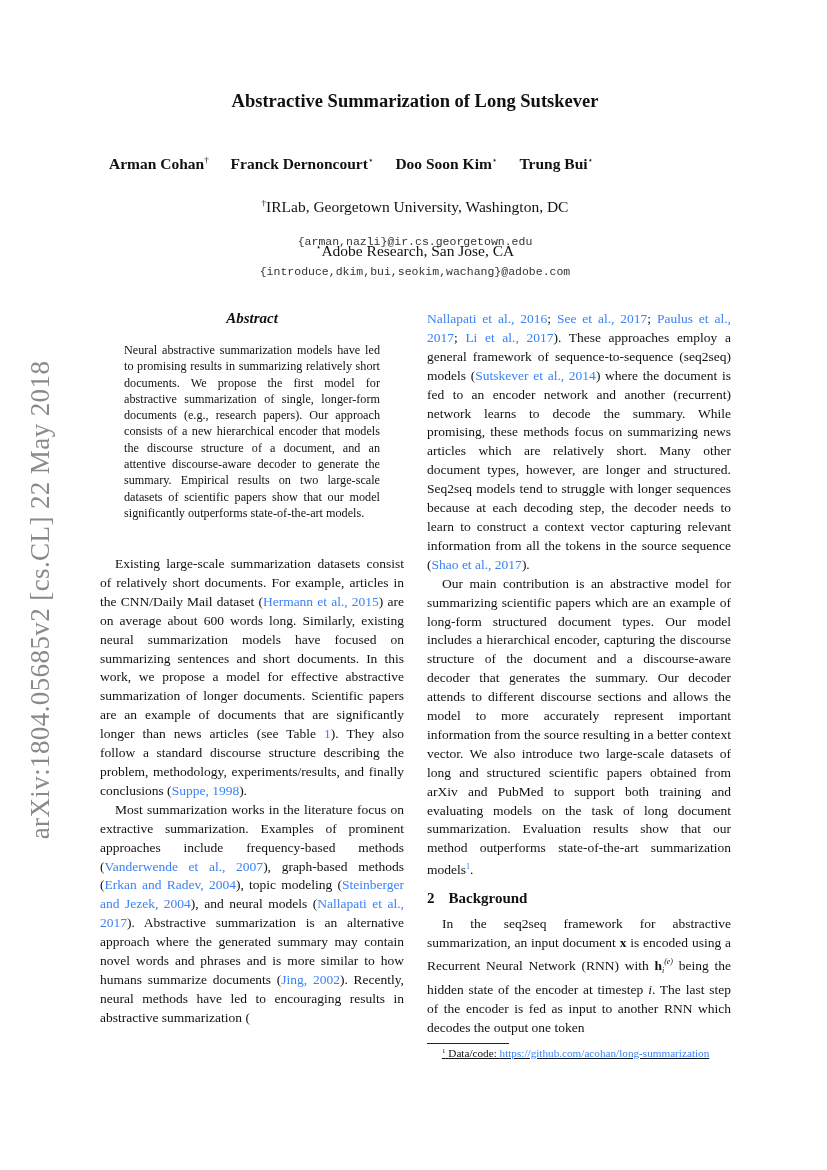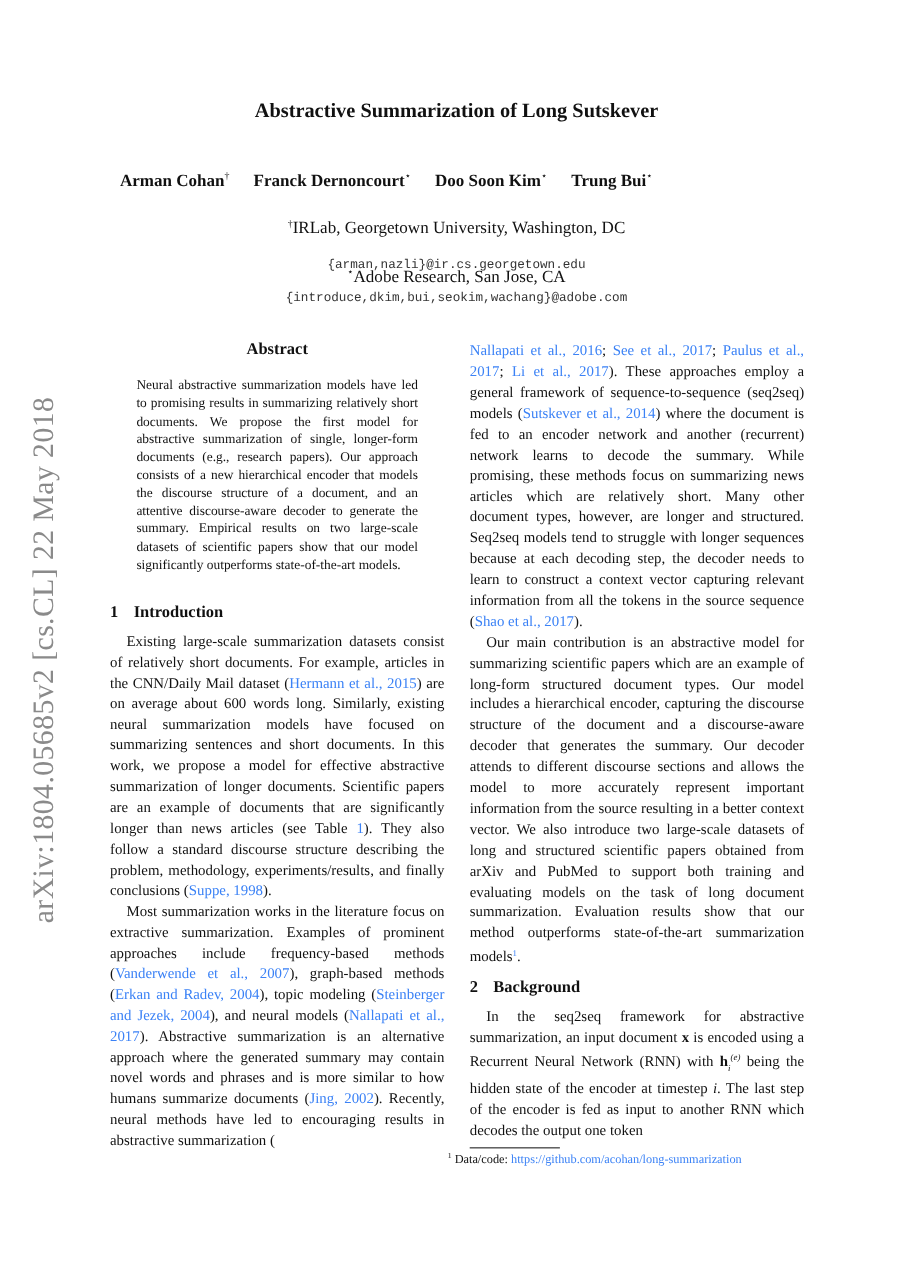--- a/index.html
+++ b/index.html
@@ -16,28 +16,28 @@
   .authors .a { margin: 0 9px; white-space: nowrap; }
   .authors sup { font-size: 9px; font-weight: normal; vertical-align: 6px; }
   .aff { position: absolute; left: 100px; width: 630px; text-align: center; font-size: 15.5px; }
   .aff sup { font-size: 9px; vertical-align: 6px; }
   .mail { position: absolute; left: 100px; width: 630px; text-align: center;
      font-family: "Liberation Mono", "DejaVu Sans Mono", monospace; font-size: 11.5px; color: #333; }
   .col { position: absolute; font-size: 13.5px; line-height: 18.9px; text-align: justify; }
   .col p { margin: 0; }
   .col .indent { text-indent: 15px; }
   .abs-head { position: absolute; top: 310px; left: 100px; width: 304px; text-align: center;
-     font-weight: bold; font-size: 15px; }
+     font-weight: bold; font-size: 15px; font-style: italic; }
   .abs-body { position: absolute; top: 342px; left: 124px; width: 256px;
      font-size: 12.2px; line-height: 16.3px; text-align: justify; }
   .sec-head { font-weight: bold; font-size: 15px; margin: 0; }
   .sec-head .num { margin-right: 14px; }
   .cite { color: #3b82f6; }
   .fn-rule { position: absolute; left: 427px; top: 1043px; width: 82px; height: 1px; background: #222; }
-  .footnote { position: absolute; left: 407px; top: 1047px; width: 310px; font-size: 11.2px; }
+  .footnote { position: absolute; left: 442px; top: 1047px; width: 310px; font-size: 11.2px; text-decoration: underline; }
   .footnote sup { font-size: 7px; vertical-align: 4px; }
   .mathb { font-weight: bold; }
   .mathi { font-style: italic; }
   sup.fn { font-size: 8px; vertical-align: 5px; }
 </style>
 </head>
 <body>
 
 <div class="sidebar-stamp">
   <span>arXiv:1804.05685v2  [cs.CL]  22 May 2018</span>
@@ -58,21 +58,20 @@
 
 <div class="aff" style="top:198px;"><sup>†</sup><span>IRLab, Georgetown University, Washington, DC</span></div>
 <div class="mail" style="top:235px;">{arman,nazli}@ir.cs.georgetown.edu</div>
 <div class="aff" style="top:242px;"><sup>⋆</sup><span>Adobe Research, San Jose, CA</span></div>
 <div class="mail" style="top:265px;">{introduce,dkim,bui,seokim,wachang}@adobe.com</div>
 
 <div class="abs-head">Abstract</div>
 <div class="abs-body">Neural abstractive summarization models have led to promising results in summarizing relatively short documents. We propose the first model for abstractive summarization of single, longer-form documents (e.g., research papers). Our approach consists of a new hierarchical encoder that models the discourse structure of a document, and an attentive discourse-aware decoder to generate the summary. Empirical results on two large-scale datasets of scientific papers show that our model significantly outperforms state-of-the-art models.</div>
 
 <div class="col" style="top:548px; left:100px; width:304px;">
-  <h2 class="sec-head"><span class="num">1</span><span>Introduction</span></h2>
   <p class="indent" style="margin-top:7px;"><span>Existing large-scale summarization datasets consist of relatively short documents. For example, articles in the CNN/Daily Mail dataset (</span><a class="cite">Hermann et al., 2015</a><span>) are on average about 600 words long. Similarly, existing neural summarization models have focused on summarizing sentences and short documents. In this work, we propose a model for effective abstractive summarization of longer documents. Scientific papers are an example of documents that are significantly longer than news articles (see Table </span><a class="cite">1</a><span>). They also follow a standard discourse structure describing the problem, methodology, experiments/results, and finally conclusions (</span><a class="cite">Suppe, 1998</a><span>).</span></p>
   <p class="indent"><span>Most summarization works in the literature focus on extractive summarization. Examples of prominent approaches include frequency-based methods (</span><a class="cite">Vanderwende et al., 2007</a><span>), graph-based methods (</span><a class="cite">Erkan and Radev, 2004</a><span>), topic modeling (</span><a class="cite">Steinberger and Jezek, 2004</a><span>), and neural models (</span><a class="cite">Nallapati et al., 2017</a><span>). Abstractive summarization is an alternative approach where the generated summary may contain novel words and phrases and is more similar to how humans summarize documents (</span><a class="cite">Jing, 2002</a><span>). Recently, neural methods have led to encouraging results in abstractive summarization (</span><span id="split-anchor"></span></p>
 </div>
 
 <div class="col" style="top:310px; left:427px; width:304px;">
   <p><a class="cite">Nallapati et al., 2016</a><span>; </span><a class="cite">See et al., 2017</a><span>; </span><a class="cite">Paulus et al., 2017</a><span>; </span><a class="cite">Li et al., 2017</a><span>). These approaches employ a general framework of sequence-to-sequence (seq2seq) models (</span><a class="cite">Sutskever et al., 2014</a><span>) where the document is fed to an encoder network and another (recurrent) network learns to decode the summary. While promising, these methods focus on summarizing news articles which are relatively short. Many other document types, however, are longer and structured. Seq2seq models tend to struggle with longer sequences because at each decoding step, the decoder needs to learn to construct a context vector capturing relevant information from all the tokens in the source sequence (</span><a class="cite">Shao et al., 2017</a><span>).</span></p>
   <p class="indent"><span>Our main contribution is an abstractive model for summarizing scientific papers which are an example of long-form structured document types. Our model includes a hierarchical encoder, capturing the discourse structure of the document and a discourse-aware decoder that generates the summary. Our decoder attends to different discourse sections and allows the model to more accurately represent important information from the source resulting in a better context vector. We also introduce two large-scale datasets of long and structured scientific papers obtained from arXiv and PubMed to support both training and evaluating models on the task of long document summarization. Evaluation results show that our method outperforms state-of-the-art summarization models</span><sup class="fn cite">1</sup><span>.</span></p>
   <h2 class="sec-head" style="margin-top:9px;"><span class="num">2</span><span>Background</span></h2>
   <p class="indent" style="margin-top:7px;"><span>In the seq2seq framework for abstractive summarization, an input document </span><span class="mathb">x</span><span> is encoded using a Recurrent Neural Network (RNN) with </span><span class="mathb">h</span><sub class="mathi" style="font-size:8px;">i</sub><sup class="mathi" style="font-size:8px;">(e)</sup><span> being the hidden state of the encoder at timestep </span><span class="mathi">i</span><span>. The last step of the encoder is fed as input to another RNN which decodes the output one token</span></p>
 </div>

